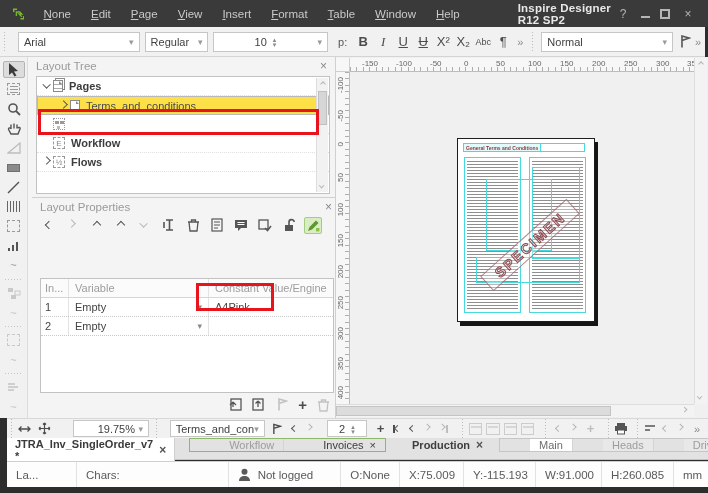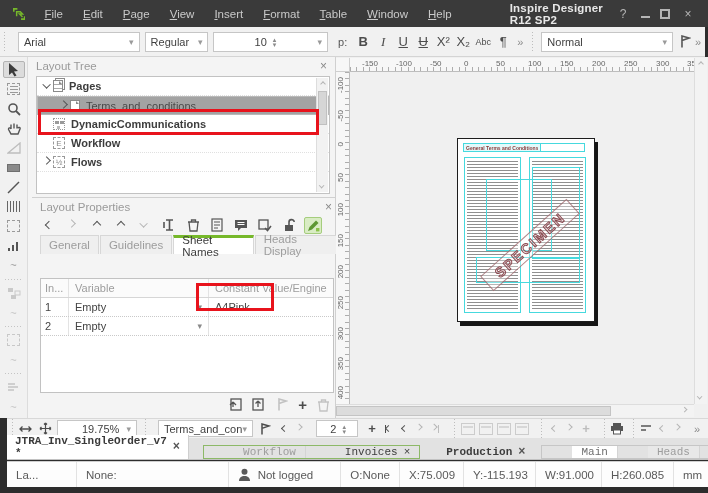--- a/index.html
+++ b/index.html
@@ -55,21 +55,21 @@
   
   #leftpanels { left:28px; top:57px; width:308px; height:361px; background:#f4f4f4; border-right:1px solid #d0d0d0; }
   .phead { height:17px; display:flex; align-items:center; color:#9a9a9a; font-size:11.5px; padding:0 8px; }
   .phead .x { margin-left:auto; color:#8a8a8a; font-size:12px; }
   .wbox { background:#fff; border:1px solid #c2c2c2; position:absolute; }
   
   #treebox { left:8px; top:19px; width:294px; height:118px; overflow:hidden; }
   .trow { height:19px; display:flex; align-items:center; position:relative; border-bottom:1px dotted #e0e0e0; padding-left:6px; }
   .trow .lbl { margin-left:6px; color:#4a4a4a; }
   .trow .lbl.bold { font-weight:bold; color:#3d3d3d; }
-  .trow.selrow { background:#a3a3a3; border:1px solid #b9b9b9; }
+  .trow.selrow { background:#fde047; border:1px solid #b9b9b9; }
   .ind1 { margin-left:16px; }
   .chev { display:inline-block; width:6px; height:6px; border-left:1.6px solid #555; border-bottom:1.6px solid #555; }
   .chev.dim { border-color:#b5b5b5; }
   .c-d { transform:rotate(-45deg) translateY(-2px); }
   .c-u { transform:rotate(135deg); }
   .c-r { transform:rotate(-135deg) translateX(2px); }
   .c-l { transform:rotate(45deg); }
   .exp { width:10px; display:inline-flex; justify-content:center; }
   .ic-doc { width:10px; height:12px; background:#fff; border:1px solid #8a8a8a; position:relative; flex:none; }
   .ic-doc::after { content:""; position:absolute; right:0; top:0; border-style:solid; border-width:0 3px 3px 0; border-color:#8a8a8a #f6f6f6 #8a8a8a transparent; }
@@ -117,31 +117,31 @@
   #cv-vscroll .arr { position:absolute; left:0; width:12px; height:12px; display:flex; align-items:center; justify-content:center; }
   #cv-hscroll { left:0; top:347px; width:358px; height:13px; background:#f3f3f3; border-top:1px solid #ddd; }
   #cv-hscroll .thumb { position:absolute; left:0; top:1px; width:275px; height:10px; background:#dcdcdc; border:1px solid #c4c4c4; }
   #cv-hscroll .arr { position:absolute; right:2px; top:0; width:12px; height:12px; display:flex; align-items:center; justify-content:center; }
 
   
   #navbar { left:7px; top:418px; width:701px; height:20px; background:#f1f1f1; border-top:1px solid #d8d8d8; display:flex; align-items:center; }
   .nbtn { min-width:16px; height:16px; display:flex; align-items:center; justify-content:center; color:#4c4c4c; }
   .nbtn.dim { color:#bdbdbd; }
   .nbtn .chev { width:5px; height:5px; }
-  #zoom-combo { width:80px; height:17px; margin-left:4px;padding-left:24px; }
+  #zoom-combo { width:80px; height:17px; margin-left:20px;padding-left:24px; }
   #pagesel-combo { width:95px; height:17px; margin-left:8px; }
   #pagenum { width:42px; height:17px; margin-left:8px; justify-content:flex-end; }
   .viewic { width:14px; height:12px; border:1px solid #ccc; background-image:linear-gradient(#d7d7d7,#d7d7d7); background-size:10px 2px; background-position:1px 2px; background-repeat:no-repeat; margin:0 2px; }
   .plus { font-size:13px; font-weight:bold; }
   .barchev { display:flex; align-items:center; gap:0; }
   .vbar { width:1.6px; height:8px; background:#4c4c4c; }
   .vbar.dim { background:#bdbdbd; }
 
   
-  #tabbar { left:7px; top:438px; width:701px; height:22px; background:#e2e2e2; border-bottom:1px solid #c2c2c2; display:flex; align-items:flex-end;font-family:Liberation Mono, monospace; }
+  #tabbar { left:7px; top:438px; width:701px; height:22px; background:#e2e2e2; border-bottom:1px solid #c2c2c2; display:flex; align-items:flex-start; }
   #tab-accent { width:3px; background:#76b82a; }
   .dtab { display:flex; align-items:center; padding:0 8px; gap:6px; }
   .dtab .x { color:#555; font-size:12px; }
   #workspace-tab { background:#fff; font-weight:bold; color:#3a3a3a; border-right:1px solid #cfcfcf; }
   .tabgroup { display:flex; align-items:stretch; margin-left:14px; border:1px solid #8db968; }
   .tabgroup .gtab { display:flex; align-items:center; padding:0 9px; gap:6px; color:#9d9d9d; border-right:1px solid #d4d4d4;margin-left:30px; }
   .tabgroup .gtab:last-child { border-right:none; }
   .tabgroup .gtab.on { color:#3d3d3d; }
   #production-tab { margin-left:18px; font-weight:bold; color:#3d3d3d; }
   .tabgroup.gray { border-color:#c6c6c6; margin-left:8px; }
@@ -163,21 +163,21 @@
 <body>
 
 <div id="window">
 
   <div id="titlebar" class="abs">
     <svg id="logo" viewBox="0 0 17 16">
       <path d="M1 5V1h5" fill="none" stroke="#76b82a" stroke-width="2.4"></path>
       <path d="M16 11v4h-5" fill="none" stroke="#76b82a" stroke-width="2.4"></path>
       <path d="M5 11V5h5l3 3-4 0 4 4" fill="none" stroke="#76b82a" stroke-width="2"></path>
     </svg>
-    <span class="menu-item">File</span>
+    <span class="menu-item">None</span>
     <span class="menu-item">Edit</span>
     <span class="menu-item">Page</span>
     <span class="menu-item">View</span>
     <span class="menu-item">Insert</span>
     <span class="menu-item">Format</span>
     <span class="menu-item">Table</span>
     <span class="menu-item">Window</span>
     <span class="menu-item">Help</span>
     <span id="win-title">Inspire Designer R12 SP2</span>
     <div id="win-controls">
@@ -322,21 +322,20 @@
       <div class="trow selrow">
         <span class="exp ind1">
             <span class="chev c-r"></span>
           </span>
         <span class="ic-doc"></span>
         <span class="lbl">Terms_and_conditions</span>
       </div>
       <div class="trow">
         <span class="exp"></span>
         <span class="ic-grid"></span>
-        <span class="lbl bold">DynamicCommunications</span>
       </div>
       <div class="trow">
         <span class="exp"></span>
         <span class="ic-el">E</span>
         <span class="lbl bold">Workflow</span>
       </div>
       <div class="trow">
         <span class="exp">
             <span class="chev c-r"></span>
           </span>
@@ -408,26 +407,20 @@
               <rect x="2" y="7" width="8" height="6" fill="#555"></rect>
               <path d="M6 7V4.5A2.6 2.6 0 0 1 11.2 4" fill="none" stroke="#555" stroke-width="1.6"></path>
             </svg>
         </span>
         <span class="pt-ic green">
           <svg width="13" height="13" viewBox="0 0 13 13">
               <path d="M1 12l1.5-4L9 1.5 11.5 4 5 10.5z" fill="#5d9732"></path>
               <rect x="9" y="9" width="3.4" height="3.4" fill="#8bc24a"></rect>
             </svg>
         </span>
-      </div>
-      <div id="props-tabs">
-        <span class="ptab">General</span>
-        <span class="ptab">Guidelines</span>
-        <span class="ptab active">Sheet Names</span>
-        <span class="ptab">Heads Display</span>
       </div>
       <div id="propsbox" class="wbox">
         <div class="prow header">
           <span class="pc-in">In...</span>
           <span class="pc-var">Variable</span>
           <span class="pc-val">Constant Value/Engine</span>
         </div>
         <div class="prow">
           <span class="pc-in">1</span>
           <span class="pc-var">
@@ -641,21 +634,21 @@
           <span>Drivers</span>
         </span>
       <span class="gtab">
           <span>MultipleJobs</span>
         </span>
     </div>
   </div>
 
   <div id="statusbar" class="abs">
     <span class="scell" style="width:100px">La...</span>
-    <span class="scell" style="width:230px">None:</span>
+    <span class="scell" style="width:230px">Chars:</span>
     <span class="scell" style="width:168px">
       <svg width="13" height="14" viewBox="0 0 13 14" style="margin-right:7px">
           <circle cx="6.5" cy="3.8" r="3" fill="#5a5a5a"></circle>
           <path d="M1 13c0-3.2 2.4-5 5.5-5s5.5 1.8 5.5 5z" fill="#5a5a5a"></path>
         </svg>
       <span>Not logged</span>
     </span>
     <span class="scell grow">O:None</span>
     <span class="scell" style="width:64px">X:75.009</span>
     <span class="scell" style="width:72px">Y:-115.193</span>

